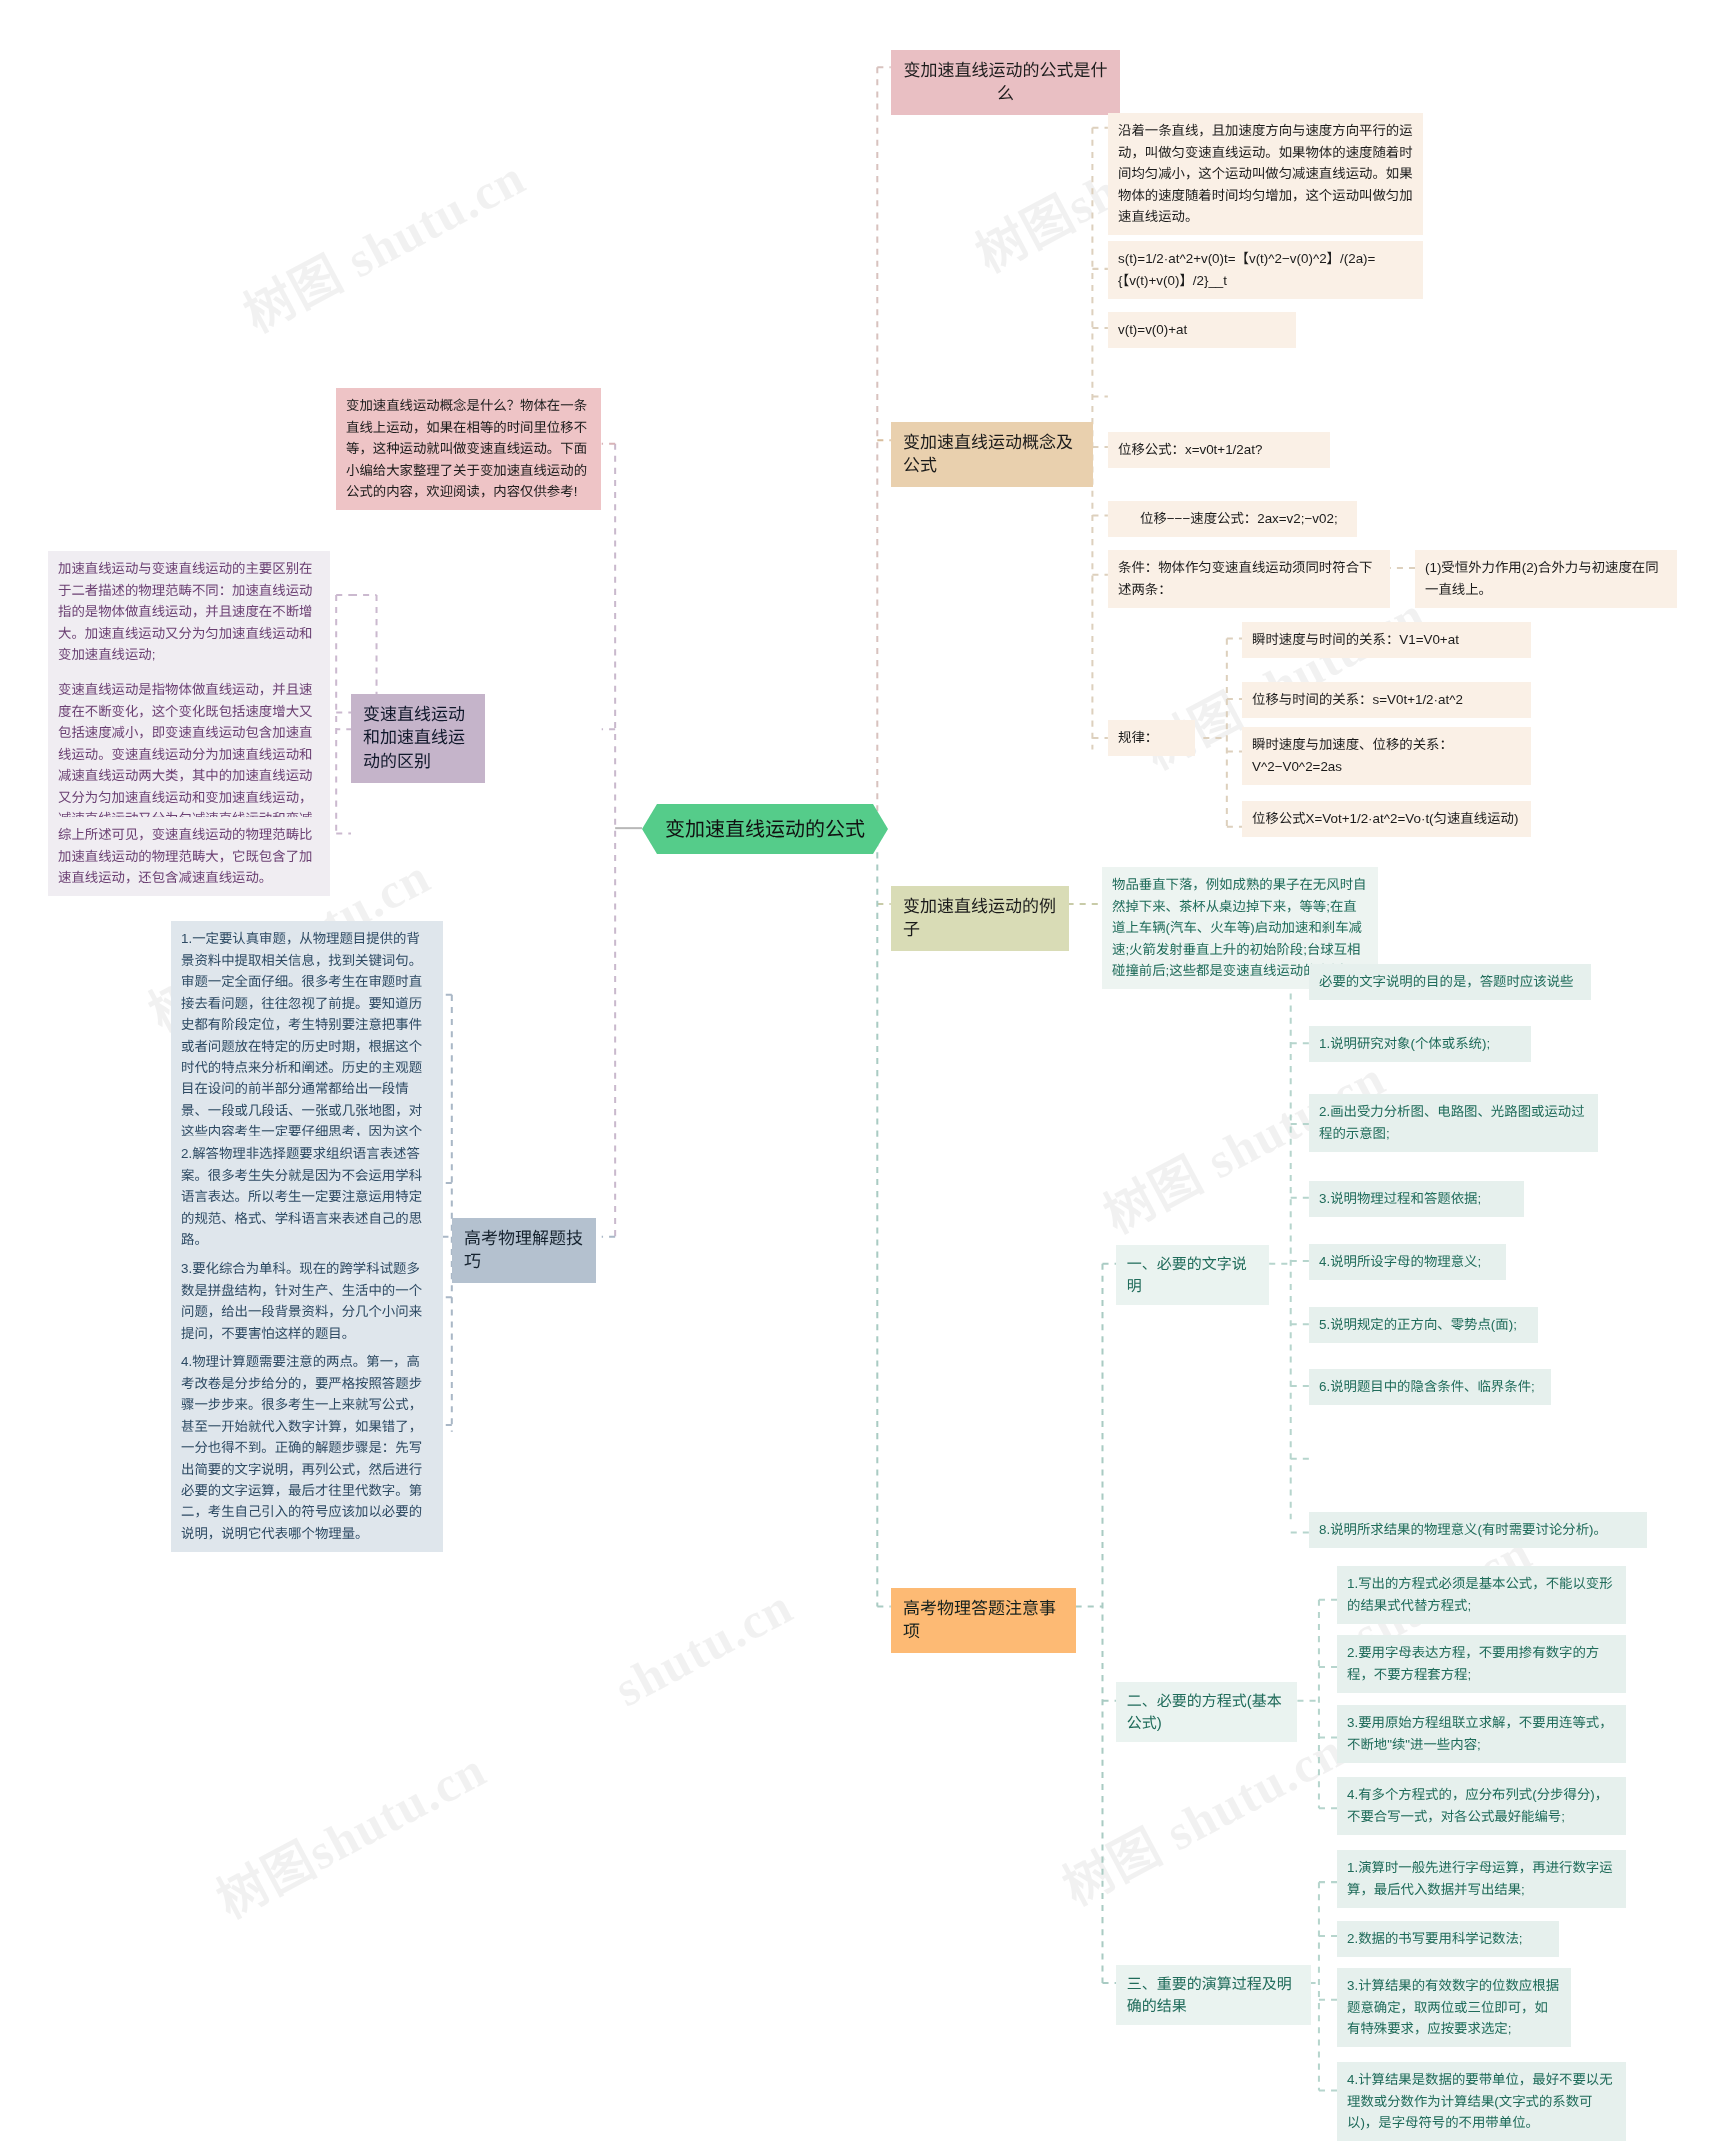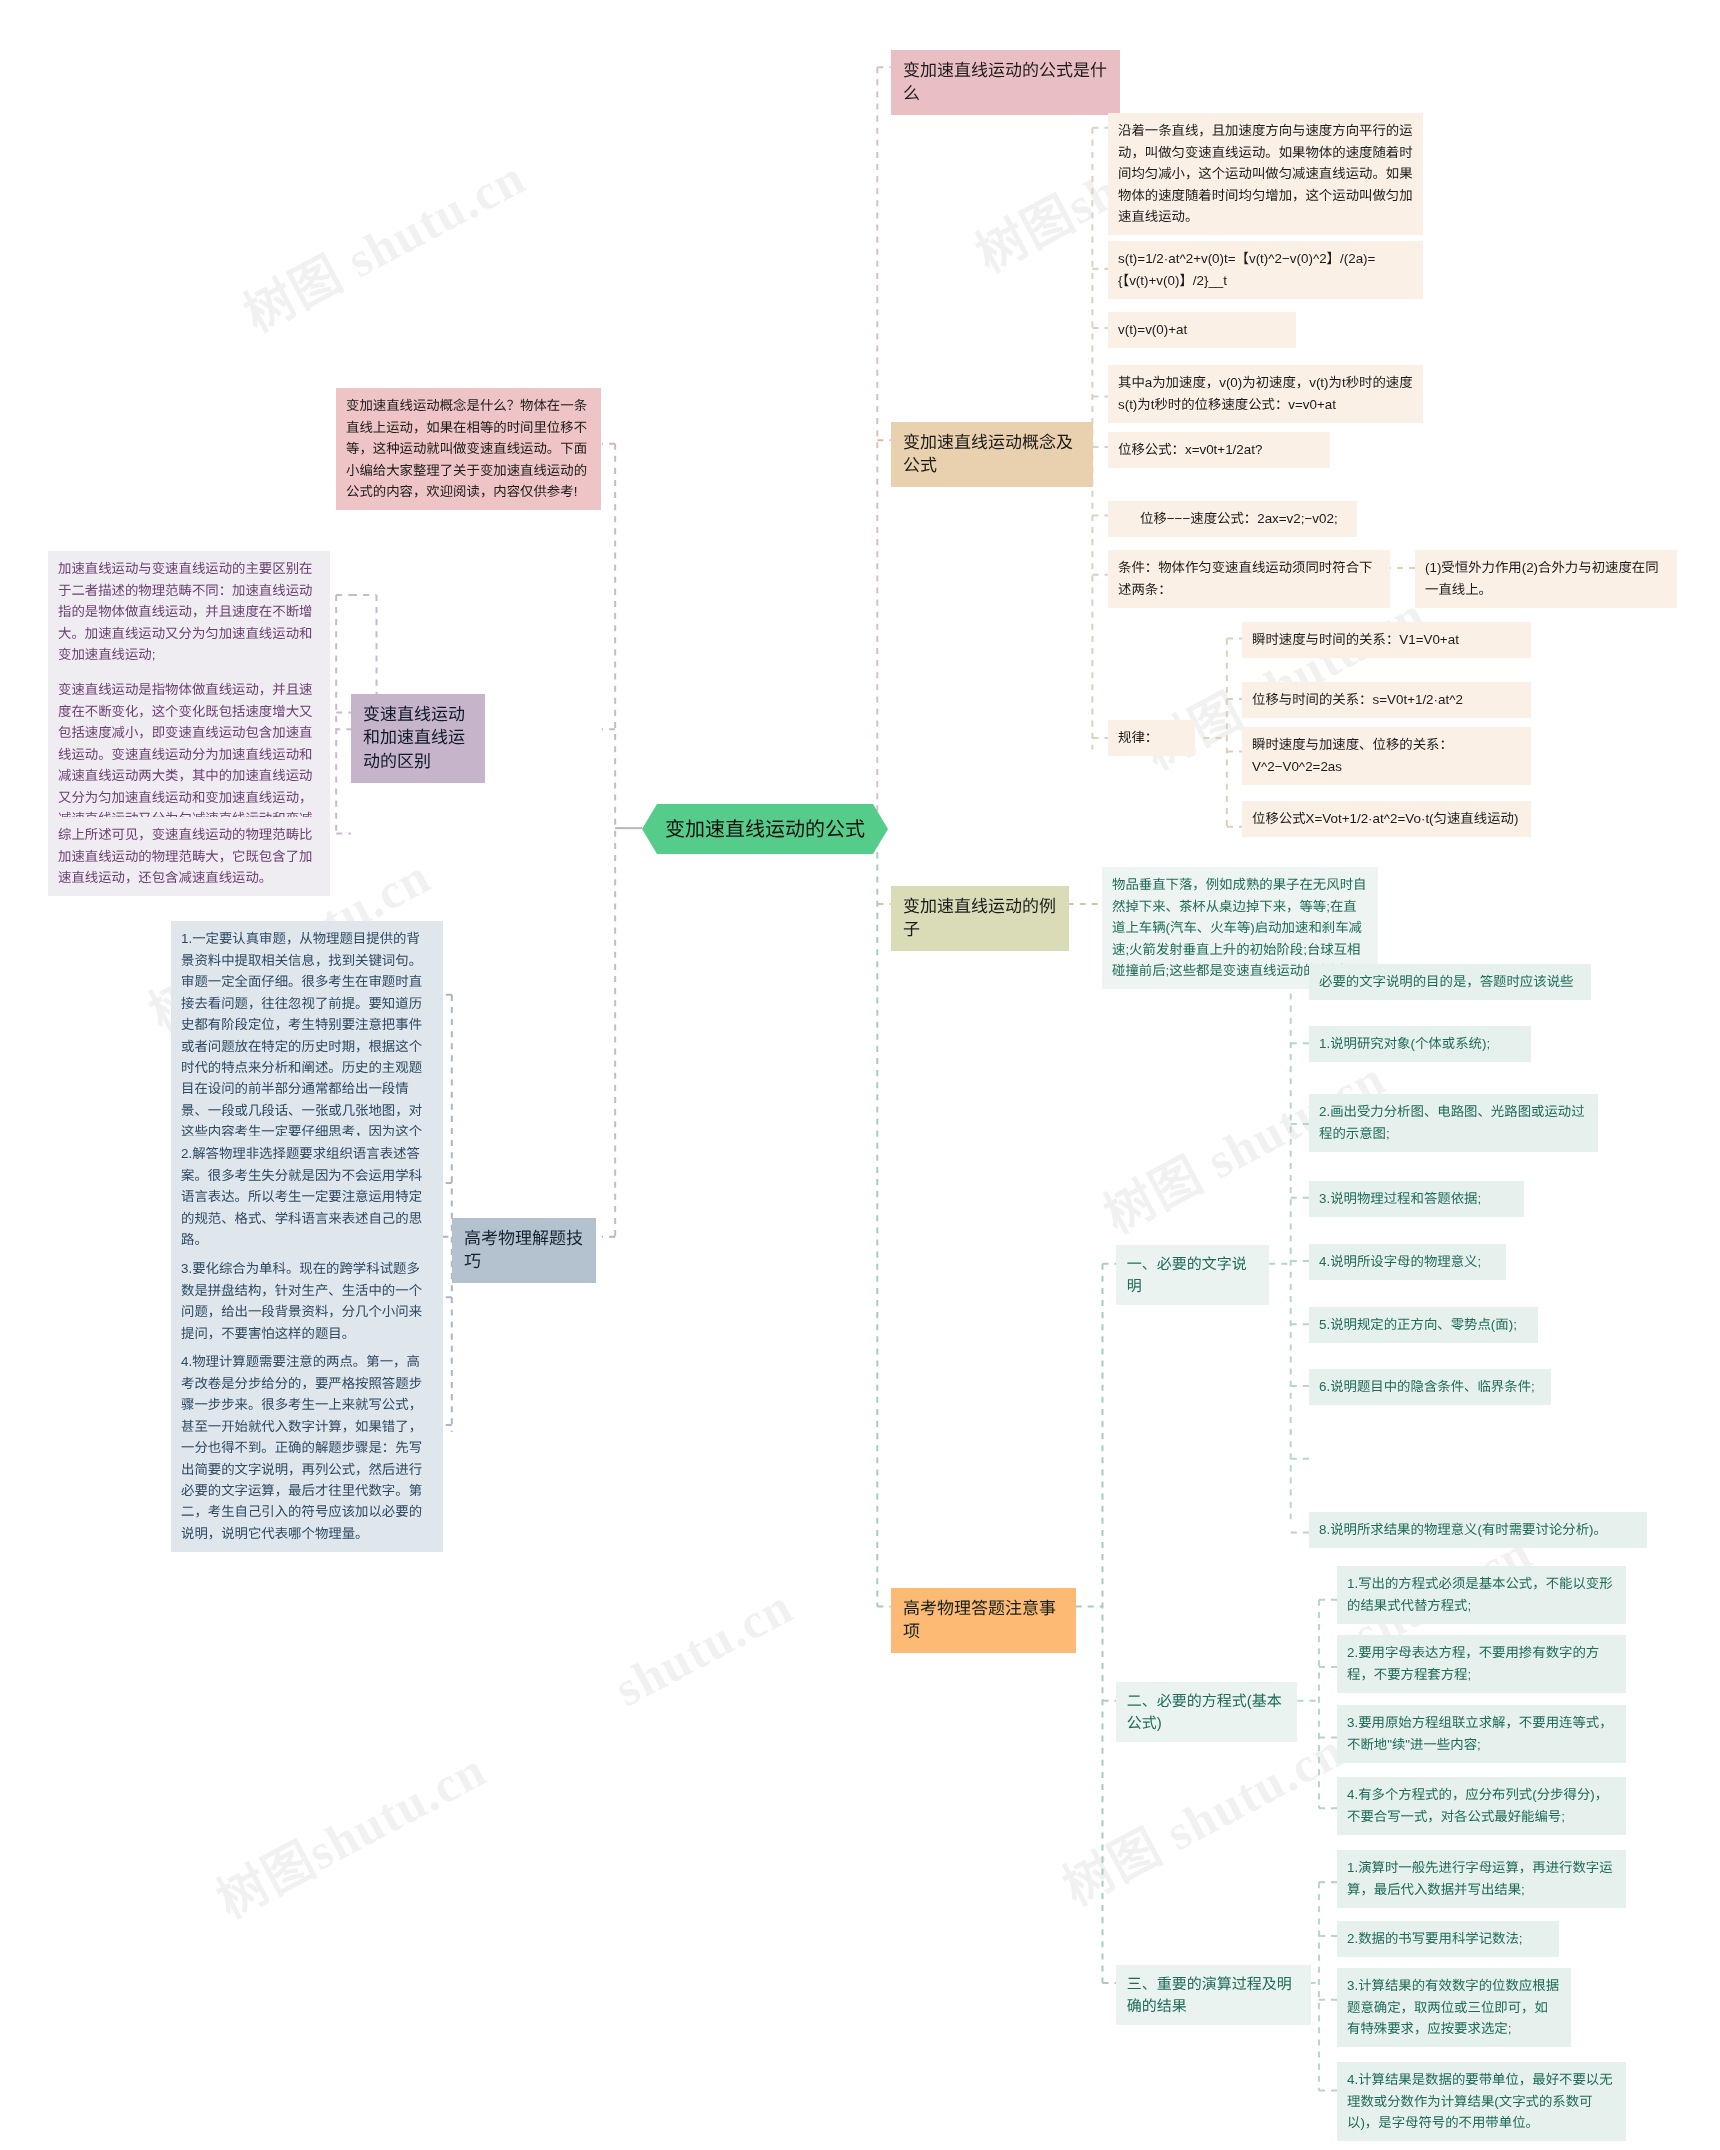--- a/index.html
+++ b/index.html
@@ -186,28 +186,27 @@
       <path d="M672 1480 V2130" stroke="#a9b7c6"></path>
       <path d="M672 1480 H650" stroke="#a9b7c6"></path>
       <path d="M672 1760 H650" stroke="#a9b7c6"></path>
       <path d="M672 1930 H650" stroke="#a9b7c6"></path>
       <path d="M672 2120 H650" stroke="#a9b7c6"></path>
     </g>
   </svg>
 
   <div id="root-node" style="left:642px; top:804px;">变加速直线运动的公式</div>
 
-  <div class="node t-branch c-pink" style="left:891px; top:50px; width:229px;">变加速直线运动的公式是什么</div>
+  <div class="node t-branch c-pink" style="left:891px; top:50px; width:229px;text-align:center;">变加速直线运动的公式是什么</div>
 
   <div class="node t-branch c-tan" style="left:891px; top:422px; width:202px;">变加速直线运动概念及公式</div>
 
   <div class="node t-leaf c-cream" style="left:1108px; top:113px; width:315px;">沿着一条直线，且加速度方向与速度方向平行的运动，叫做匀变速直线运动。如果物体的速度随着时间均匀减小，这个运动叫做匀减速直线运动。如果物体的速度随着时间均匀增加，这个运动叫做匀加速直线运动。</div>
   <div class="node t-leaf c-cream" style="left:1108px; top:241px; width:315px;">s(t)=1/2·at^2+v(0)t=【v(t)^2−v(0)^2】/(2a)={【v(t)+v(0)】/2}__t</div>
   <div class="node t-leaf c-cream" style="left:1108px; top:312px; width:188px;">v(t)=v(0)+at</div>
-  <div class="node t-leaf c-cream" style="left:1108px; top:365px; width:315px;">其中a为加速度，v(0)为初速度，v(t)为t秒时的速度s(t)为t秒时的位移速度公式：v=v0+at</div>
   <div class="node t-leaf c-cream" style="left:1108px; top:432px; width:222px;">位移公式：x=v0t+1/2at?</div>
   <div class="node t-leaf c-cream" style="left:1108px; top:501px; width:249px;padding-left:32px;">位移−−−速度公式：2ax=v2;−v02;</div>
 
   <div class="node t-leaf c-cream" style="left:1108px; top:550px; width:282px;">条件：物体作匀变速直线运动须同时符合下述两条：</div>
   <div class="node t-leaf c-cream" style="left:1415px; top:550px; width:262px;">(1)受恒外力作用(2)合外力与初速度在同一直线上。</div>
 
   <div class="node t-leaf c-cream" style="left:1108px; top:720px; width:87px;">规律：</div>
 
   <div class="node t-leaf c-cream" style="left:1242px; top:622px; width:289px;">瞬时速度与时间的关系：V1=V0+at</div>
   <div class="node t-leaf c-cream" style="left:1242px; top:682px; width:289px;">位移与时间的关系：s=V0t+1/2·at^2</div>

